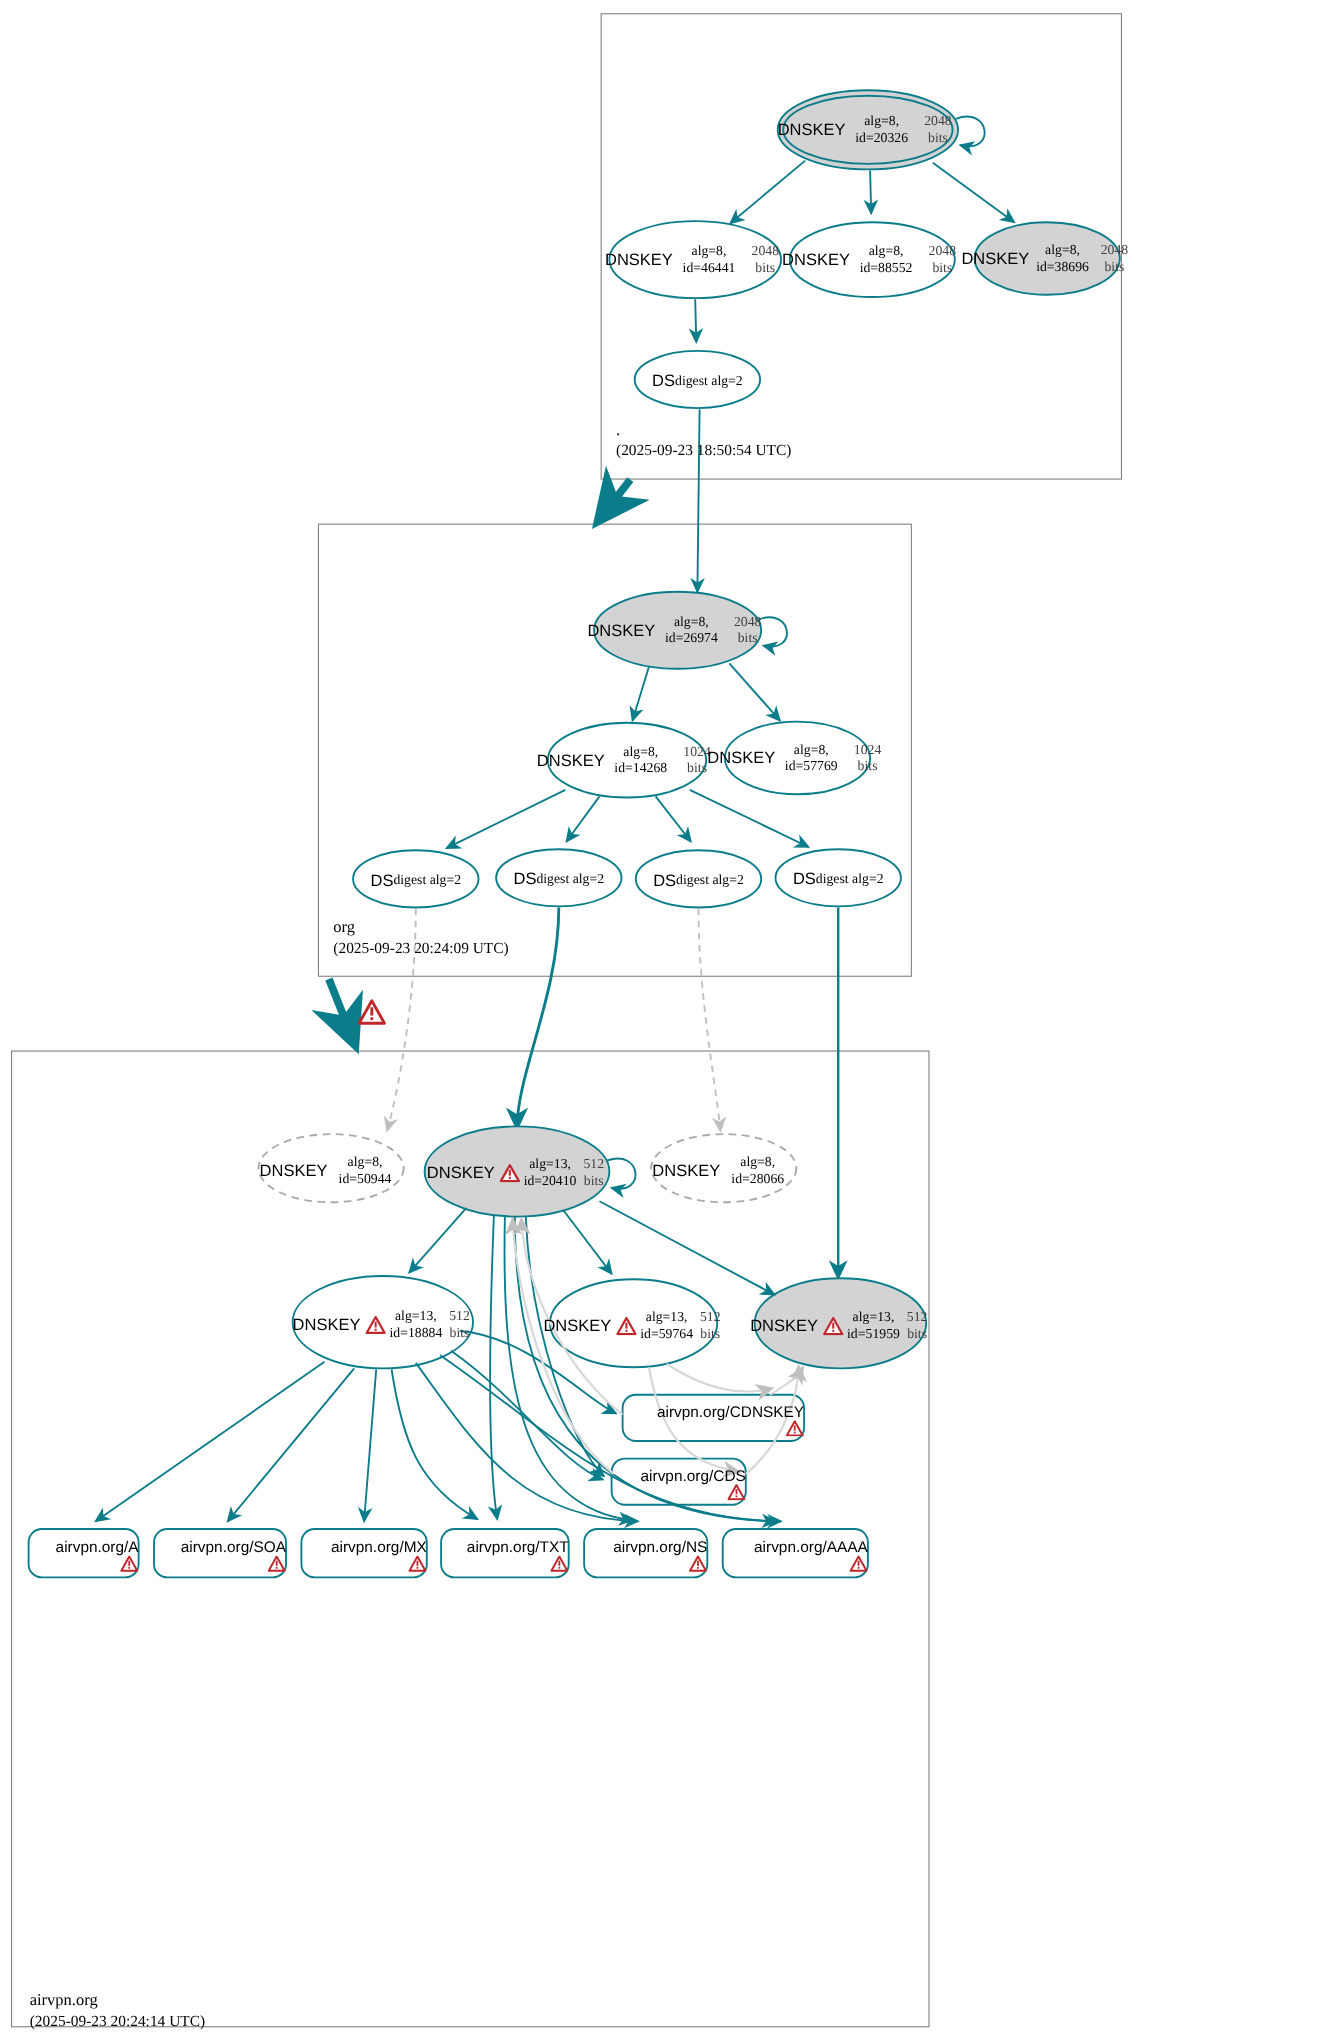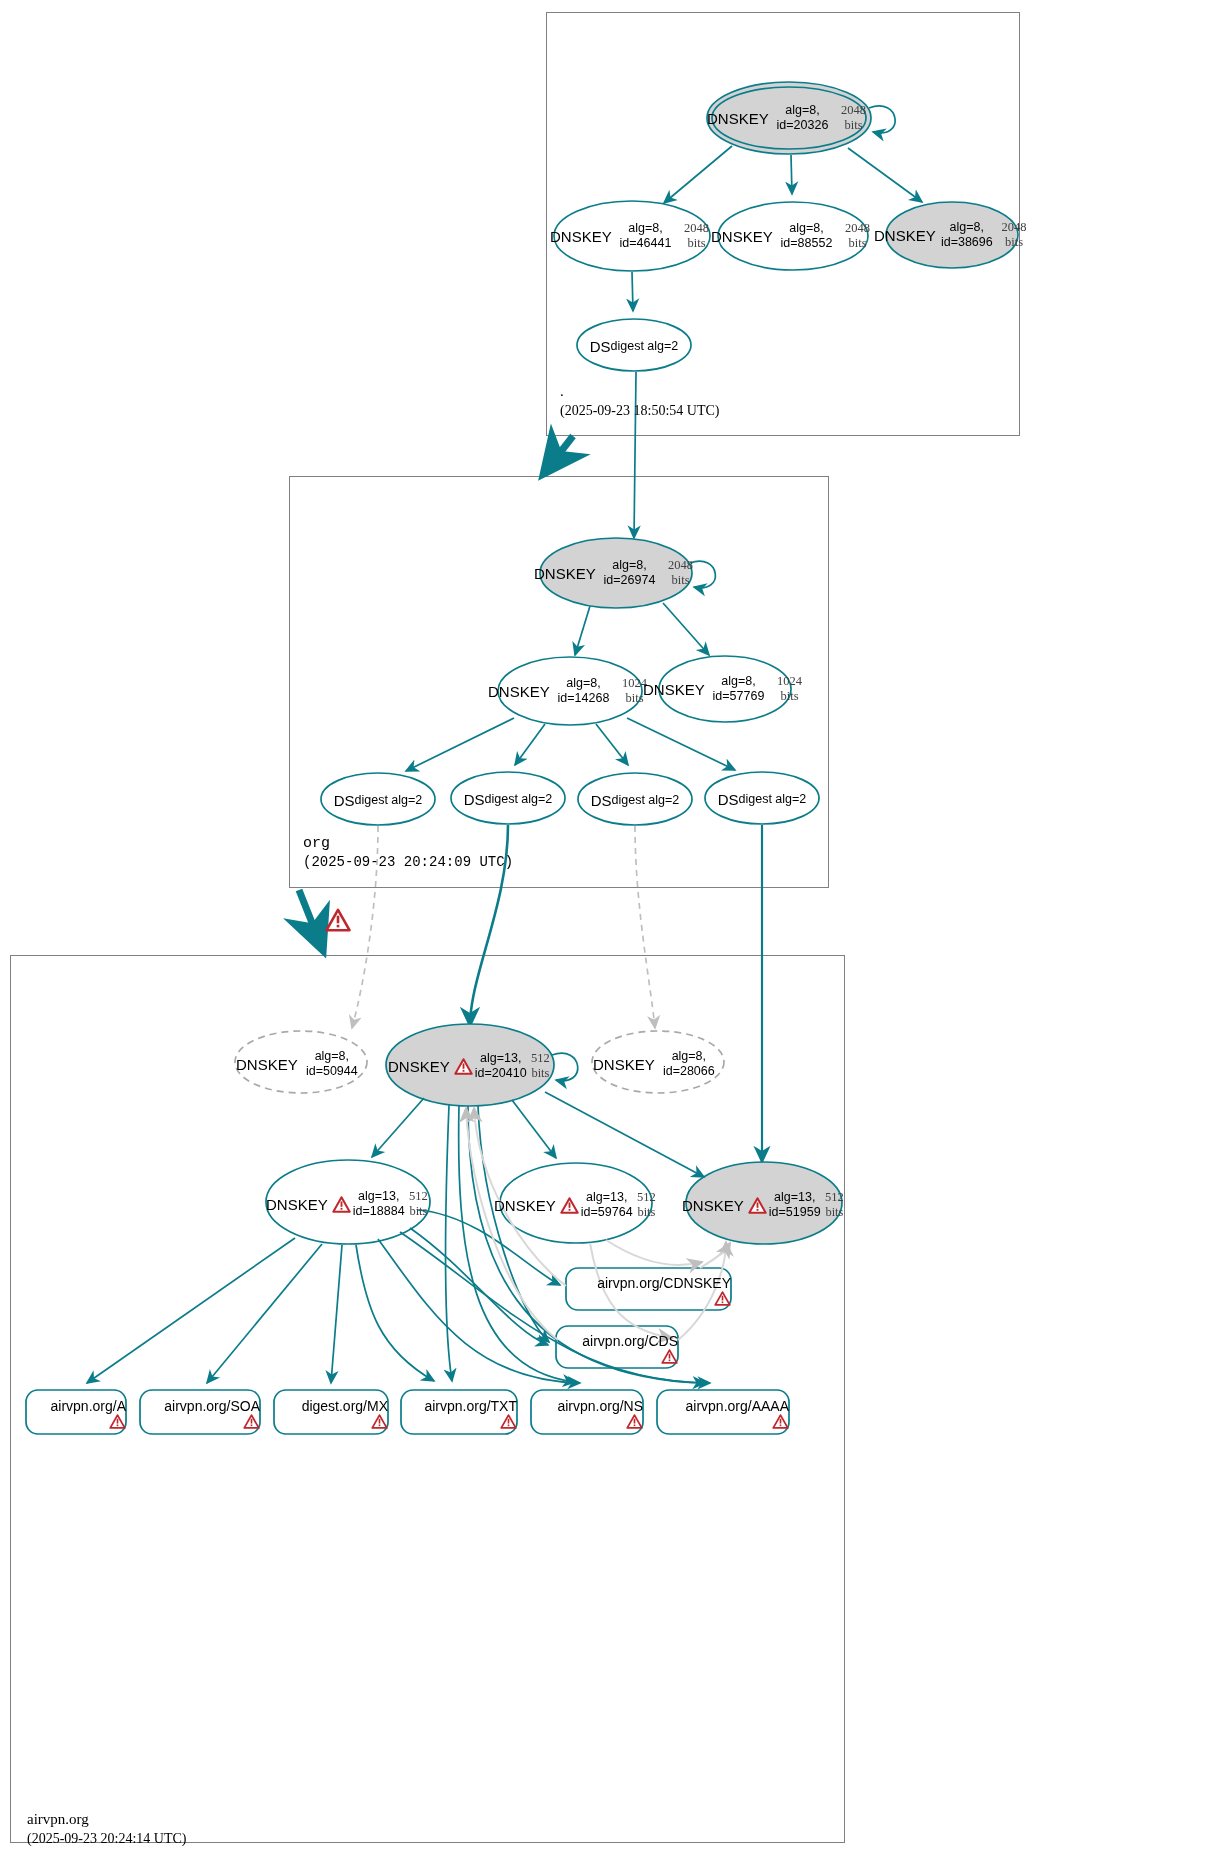--- a/index.html
+++ b/index.html
@@ -11,21 +11,21 @@
 
   .zone-label{position:absolute;font-family:"Liberation Serif",serif;color:#000;}
   .zone-label .zname{font-size:15px;line-height:19px;display:block;}
   .zone-label .ztime{font-size:14px;line-height:19px;display:block;}
 
   
   .node{position:absolute;display:flex;flex-direction:row;align-items:center;
         justify-content:center;text-align:center;pointer-events:none;}
   .node .t1{font-family:"Liberation Sans",sans-serif;font-size:15px;line-height:17px;color:#000;
             display:flex;align-items:center;justify-content:center;gap:4px;}
-  .node .t2{font-family:Liberation Sans, sans-serif;font-size:12.5px;line-height:15px;color:#000;}
+  .node .t2{font-family:Liberation Serif, serif;font-size:12.5px;line-height:15px;color:#000;}
   .node .t3{font-family:"Liberation Serif",serif;font-size:12.5px;line-height:15px;color:#404040;}
   .node.dashed .t1,.node.dashed .t2{color:#000;}
 
   .rrset{position:absolute;display:flex;flex-direction:column;align-items:flex-end;
          justify-content:center;text-align:center;pointer-events:none;}
   .rrset .rt{font-family:"Liberation Sans",sans-serif;font-size:14px;line-height:16px;color:#000;}
 
   .warn{display:inline-block;width:19px;height:17px;position:relative;vertical-align:middle;}
   .warn svg{display:block;}
   .warn.small{width:17px;height:15px;}
@@ -207,21 +207,21 @@
   </div>
   <div class="node" style="left:571px;top:782px;width:128px;height:36px;">
     <span class="t1">DS</span>
     <span class="t2">digest alg=2</span>
   </div>
   <div class="node" style="left:698px;top:781px;width:128px;height:36px;">
     <span class="t1">DS</span>
     <span class="t2">digest alg=2</span>
   </div>
 
-  <div class="zone-label" style="left:303px;top:834px;font-family:Liberation Mono, monospace;">
+  <div class="zone-label" style="left:303px;top:834px;">
     <span class="zname">org</span>
     <span class="ztime">(2025-09-23 20:24:09 UTC)</span>
   </div>
 
   <div class="warn" style="position:absolute;left:325px;top:908px;width:26px;height:24px;">
     <svg viewBox="0 0 24 22" width="26" height="24">
       <path d="M12 1.6 L22.6 20.4 H1.4 Z" fill="#ffffff" stroke="#c0272d" stroke-width="2.4" stroke-linejoin="round"></path>
       <rect x="10.8" y="7" width="2.4" height="7" fill="#c0272d"></rect>
       <rect x="10.8" y="15.4" width="2.4" height="2.4" fill="#c0272d"></rect>
     </svg>
@@ -335,21 +335,21 @@
     <span class="warn small">
       <svg viewBox="0 0 24 22" width="17" height="15">
         <path d="M12 1.6 L22.6 20.4 H1.4 Z" fill="#ffffff" stroke="#c0272d" stroke-width="2.6" stroke-linejoin="round"></path>
         <rect x="10.8" y="7" width="2.4" height="7" fill="#c0272d"></rect>
         <rect x="10.8" y="15.4" width="2.4" height="2.4" fill="#c0272d"></rect>
       </svg>
     </span>
   </div>
 
   <div class="rrset" style="left:274px;top:1392px;width:114px;height:42px;">
-    <span class="rt">digest.org/MX</span>
+    <span class="rt">airvpn.org/MX</span>
     <span class="warn small">
       <svg viewBox="0 0 24 22" width="17" height="15">
         <path d="M12 1.6 L22.6 20.4 H1.4 Z" fill="#ffffff" stroke="#c0272d" stroke-width="2.6" stroke-linejoin="round"></path>
         <rect x="10.8" y="7" width="2.4" height="7" fill="#c0272d"></rect>
         <rect x="10.8" y="15.4" width="2.4" height="2.4" fill="#c0272d"></rect>
       </svg>
     </span>
   </div>
 
   <div class="rrset" style="left:401px;top:1392px;width:116px;height:42px;">

